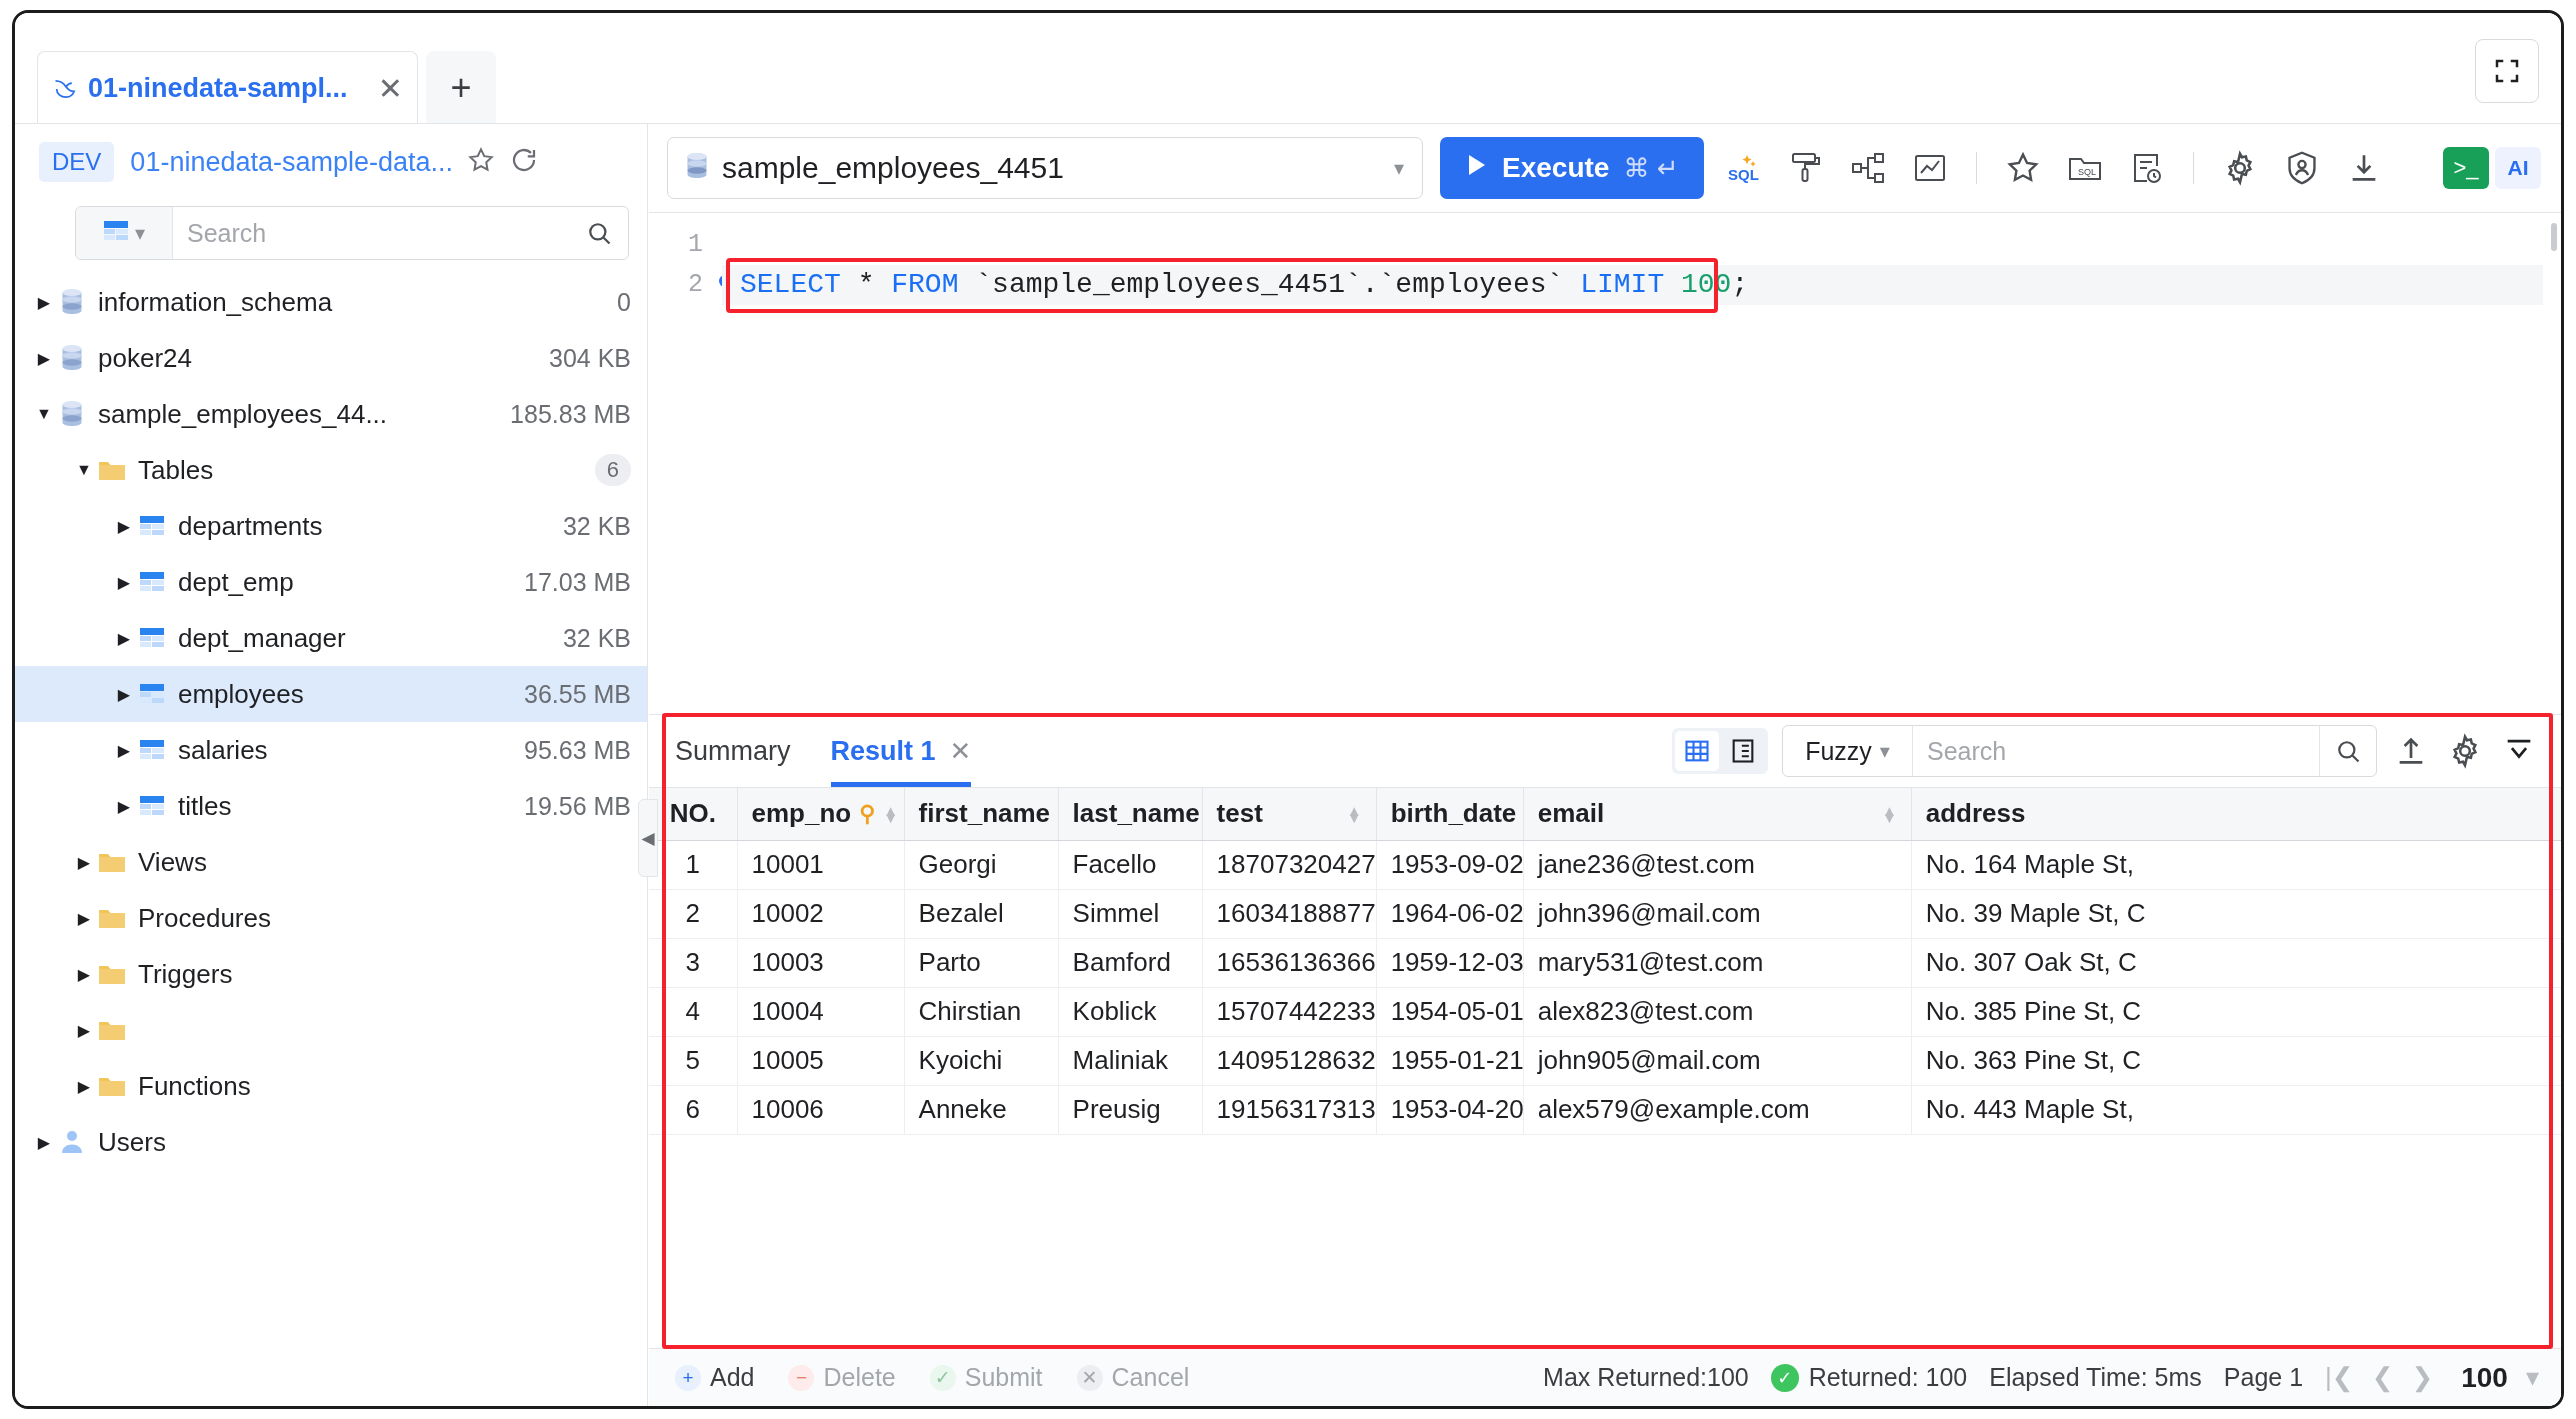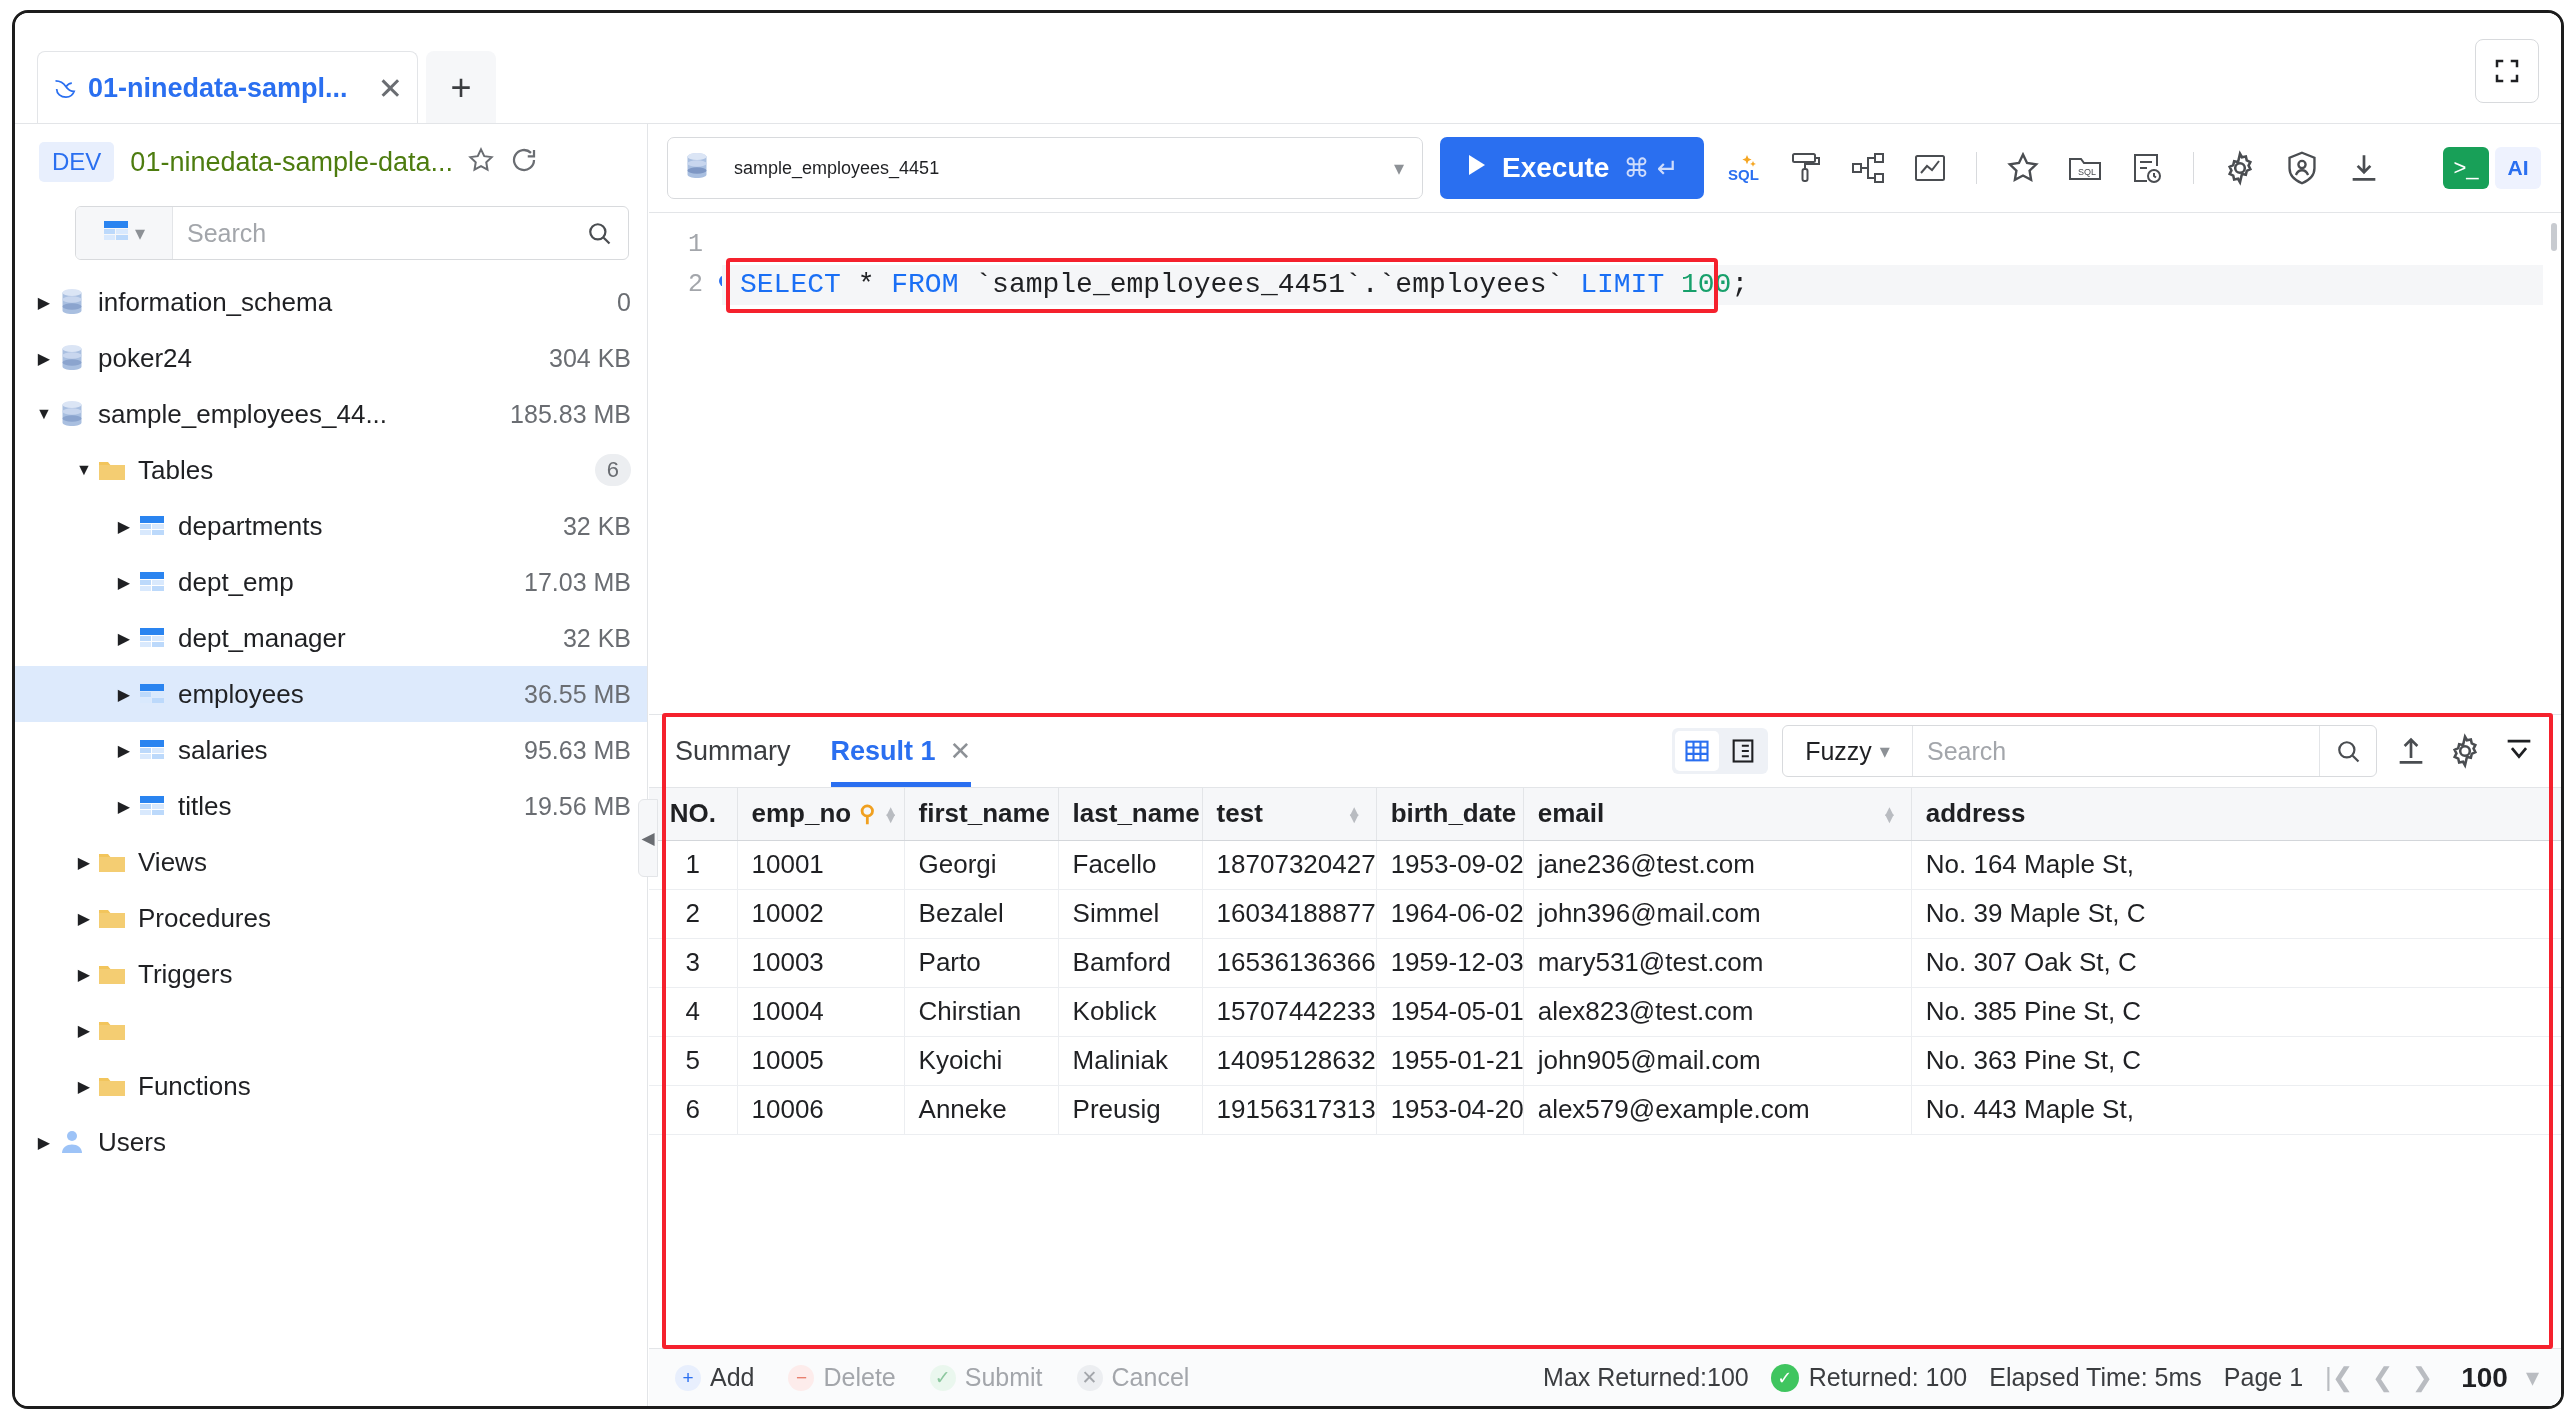--- a/index.html
+++ b/index.html
@@ -135,21 +135,21 @@
     color: #2a6ff0;
     font-size: 24px;
     font-weight: 500;
     padding: 6px 13px;
     border-radius: 5px;
     margin-right: 16px;
     white-space: nowrap;
   }
   .conn-name {
     font-size: 27px;
-    color: #4d7c0f;
+    color: #3b82f6;
     white-space: nowrap;
     overflow: hidden;
     max-width: 378px;
   }
   .conn-icon {
     margin-left: 13px;
     color: #6a6d72;
     cursor: pointer;
     flex: 0 0 auto;
   }
@@ -295,23 +295,23 @@
     border-radius: 7px;
     display: flex;
     align-items: center;
     padding: 0 18px;
     box-sizing: border-box;
     background: #fff;
     cursor: pointer;
   }
   .db-select .sel-label {
     flex: 1;
-    font-size: 18px;
+    font-size: 30px;
     color: #1f2023;
-    margin-left: 26px;
+    margin-left: 14px;
   }
   .chev { color: #8d9196; font-size: 20px; }
 
   .exec-btn {
     margin-left: 17px;
     height: 62px;
     background: #2a6ff0;
     border-radius: 7px;
     color: #fff;
     display: flex;

